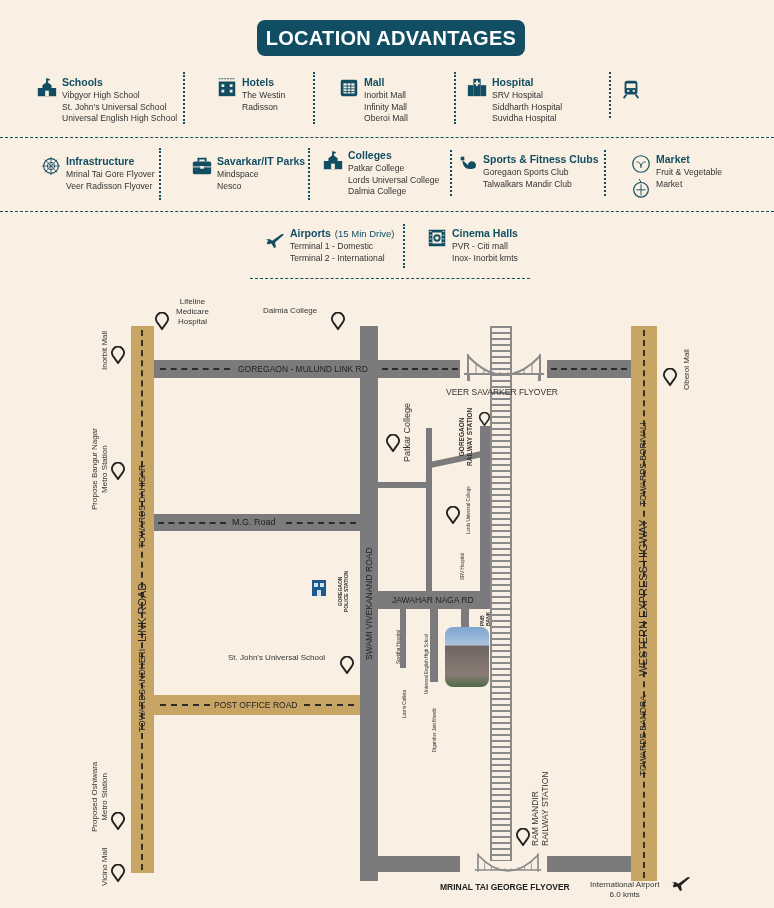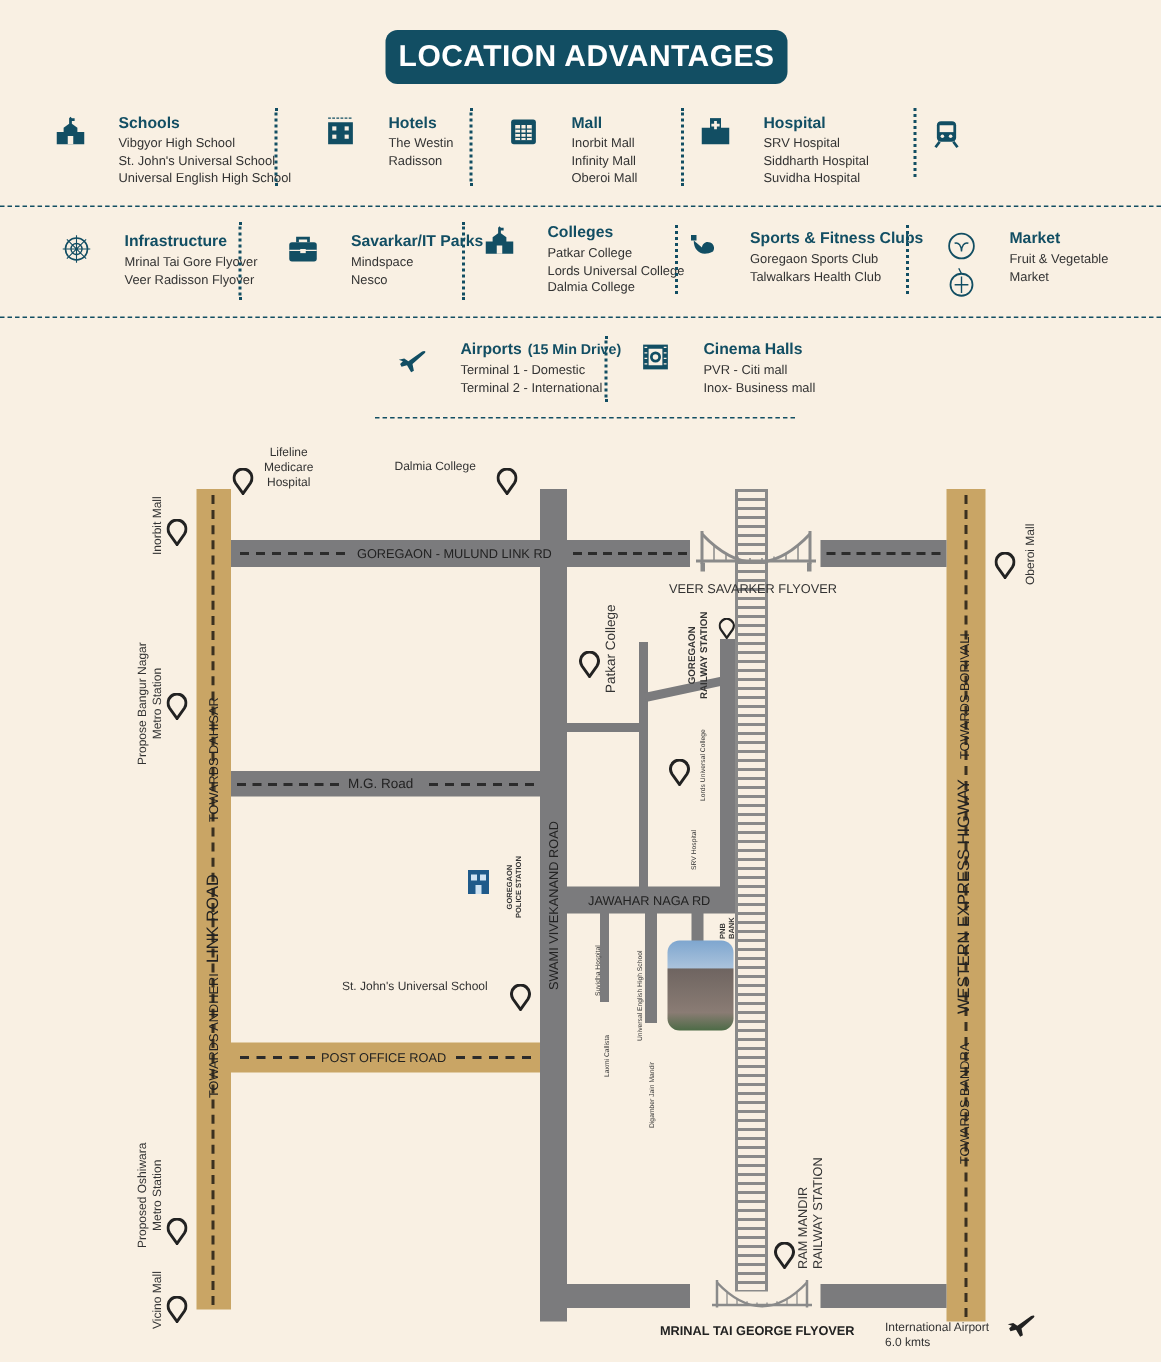--- a/index.html
+++ b/index.html
@@ -1,22 +1,22 @@
 <!DOCTYPE html>
 <html><head>
 <meta charset="utf-8">
 <style>
 *{box-sizing:border-box;margin:0;padding:0}
 body{width:774px;height:908px;background:#f9f0e3;font-family:"Liberation Sans",sans-serif;color:#333;position:relative;overflow:hidden}
 .abs{position:absolute}
 .title{left:257px;top:20px;width:268px;height:36px;background:#124e63;border-radius:8px;color:#fff;font-weight:bold;font-size:20px;display:flex;align-items:center;justify-content:center;letter-spacing:.3px}
-.cat{position:absolute;display:flex;gap:21px}
+.cat{position:absolute;display:flex;gap:4px}
 .cat .ic{width:22px;height:22px;flex:none;color:#124e63}
 .cat h3{font-size:10.5px;color:#124e63;font-weight:bold;margin-bottom:2px;white-space:nowrap}
-.cat h3 .sub{font-weight:bold;font-size:9.5px;margin-left:4px}
+.cat h3 .sub{font-weight:normal;font-size:9.5px;margin-left:4px}
 .cat p{font-size:8.6px;line-height:11.5px;color:#333;white-space:nowrap}
 .vsep{position:absolute;border-left:2px dotted #124e63;width:0}
 .hsep{position:absolute;border-top:1.5px dashed #124e63;height:0}
 .road{position:absolute}
 .gray{background:#7b7b7d}
 .tan{background:#c9a565}
 .lbl{position:absolute;font-size:8px;color:#333;white-space:nowrap}
 .rlbl{position:absolute;font-size:8.5px;color:#222;white-space:nowrap;text-transform:none}
 .vt{transform:rotate(-90deg);transform-origin:left top}
 .pin{position:absolute;width:14px;height:18px}
@@ -138,21 +138,21 @@
 </div>
 <div class="vsep" style="left:450px;top:150px;height:46px"></div>
 <div class="cat" style="left:457px;top:153px">
   <svg class="ic" viewBox="0 0 24 24">
       <path d="M4 4h4v4H4z" fill="#124e63"></path>
       <path d="M6 8c0 8 6 12 14 8c2-3 0-7-4-7c-2 0-4 2-4 4" fill="#124e63"></path>
     </svg>
   <div>
       <h3>Sports &amp; Fitness Clubs</h3>
   <p>Goregaon Sports Club</p>
-      <p>Talwalkars Health Club</p>
+      <p>Talwalkars Mandir Club</p>
     </div>
 </div>
 <div class="vsep" style="left:604px;top:150px;height:46px"></div>
 <div class="cat" style="left:630px;top:153px">
   <div style="display:flex;flex-direction:column;gap:2px">
     <svg class="ic" viewBox="0 0 24 24">
         <circle cx="12" cy="12" r="9" fill="none" stroke="#124e63" stroke-width="1.3"></circle>
         <path d="M7 10c3-1 5 2 5 6M17 10c-3-1-5 2-5 6" fill="none" stroke="#124e63"></path>
       </svg>
     <svg class="ic" viewBox="0 0 24 24">
@@ -182,21 +182,21 @@
 <div class="cat" style="left:426px;top:227px">
   <svg class="ic" viewBox="0 0 24 24">
       <rect x="3" y="3" width="18" height="18" fill="#124e63"></rect>
       <rect x="7" y="6" width="10" height="12" fill="#f9f0e3"></rect>
       <circle cx="12" cy="12" r="3" fill="none" stroke="#124e63" stroke-width="2"></circle>
       <path d="M4 5h2M4 9h2M4 13h2M4 17h2M18 5h2M18 9h2M18 13h2M18 17h2" stroke="#f9f0e3"></path>
     </svg>
   <div>
       <h3>Cinema Halls</h3>
   <p>PVR - Citi mall</p>
-      <p>Inox- Business mall</p>
+      <p>Inox- Inorbit kmts</p>
     </div>
 </div>
 <div class="hsep" style="left:250px;top:278px;width:280px"></div>
 
 <div>
 
   <div class="road tan" style="left:131px;top:326px;width:23px;height:547px"></div>
   <div class="dash-v" style="left:141px;top:330px;height:540px;border-left-width:2px;border-left-style:dashed;border-color:#3a3020"></div>
 
   <div class="road tan" style="left:631px;top:326px;width:26px;height:555px"></div>
@@ -351,20 +351,20 @@
     </svg>
 
   <div class="lbl vt" style="left:530px;top:846px;font-size:8.5px;line-height:10px">
       <div>RAM MANDIR</div>
       <div>RAILWAY STATION</div>
     </div>
   <svg class="pin" style="left:516px;top:828px" viewBox="0 0 14 18">
       <path d="M7 17L2 10a6 6 0 1 1 10 0z" fill="none" stroke="#222" stroke-width="2"></path>
     </svg>
 
-  <div class="lbl" style="left:590px;top:880px;text-align:left;line-height:10px">
+  <div class="lbl" style="left:590px;top:880px;text-align:center;line-height:10px">
       <div>International Airport</div>
       <div>6.0 kmts</div>
     </div>
   <svg class="abs" style="left:670px;top:870px" width="22" height="22" viewBox="0 0 24 24">
       <path fill="#222" d="M2 14l4-1 3 2 10-7c2-1 3 0 2 1l-9 8 1 5-2 1-3-5-4 1-1-2 2-2z"></path>
     </svg>
 </div>
 
 </body></html>

